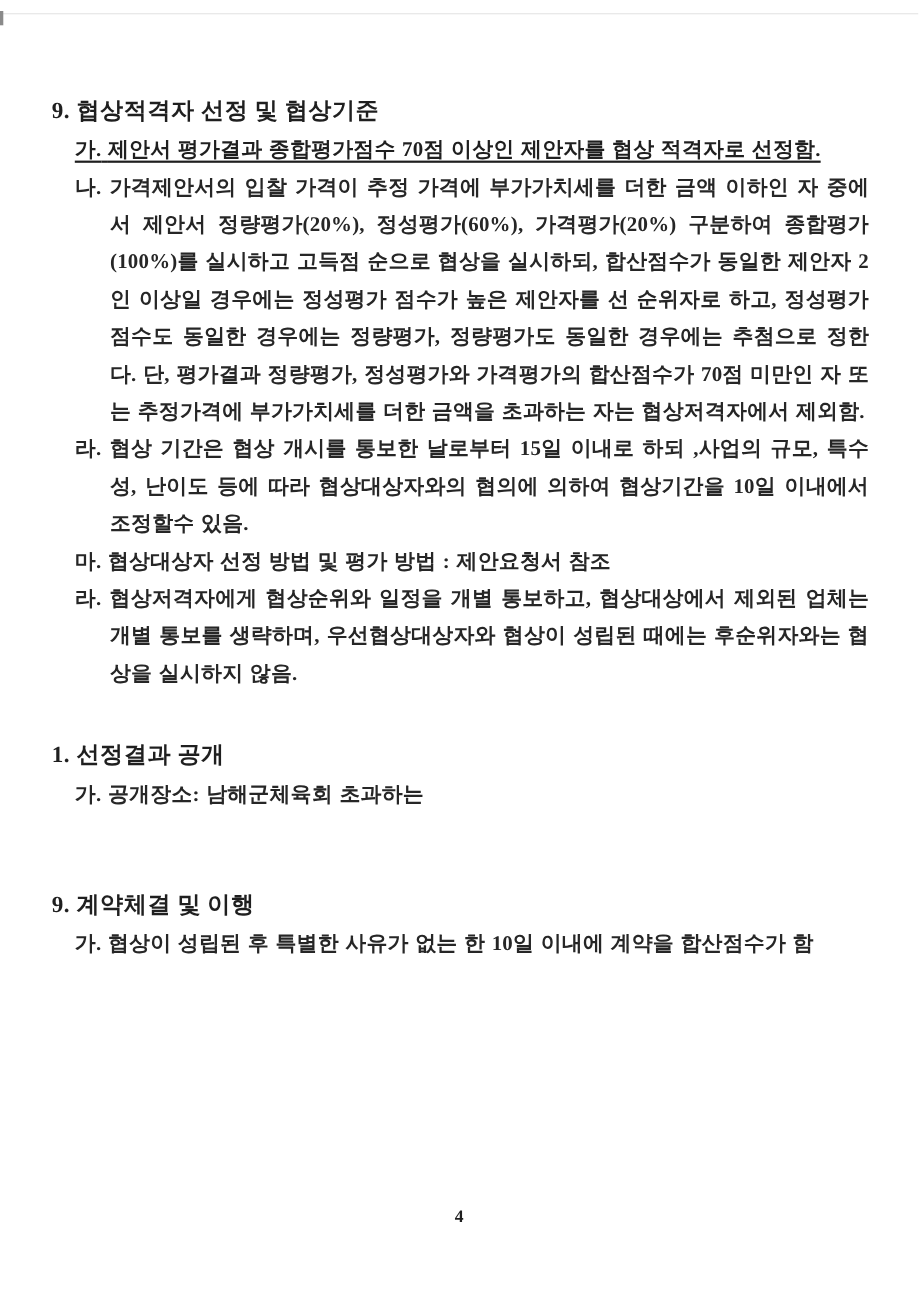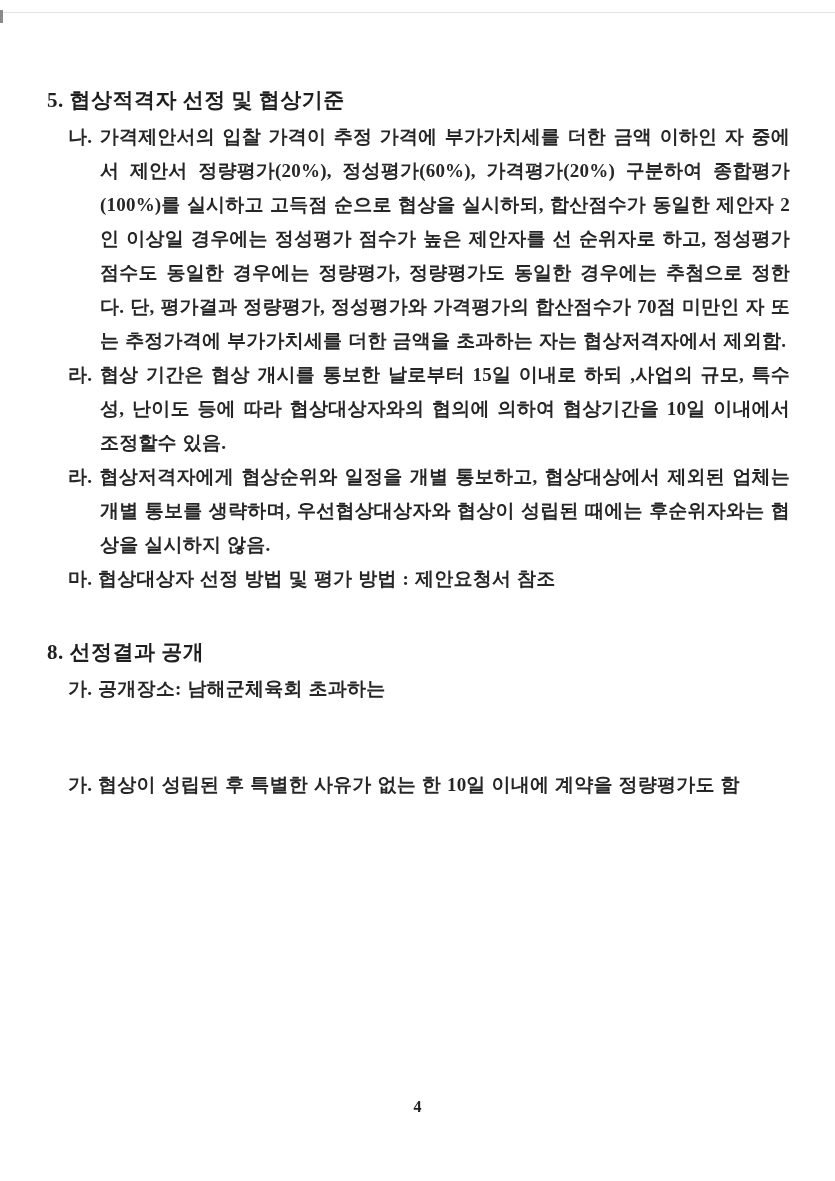--- a/index.html
+++ b/index.html
@@ -80,31 +80,33 @@
 </style>
 </head>
 <body>
 
 <div class="scan-line"></div>
 <div class="scan-tick"></div>
 
 <div class="page">
 
   <section id="section-7">
-    <h2 class="section-heading">5. 협상적격자 선정 및 협상기준</h2>
+    <h2 class="section-heading">9. 협상적격자 선정 및 협상기준</h2>
+    <p class="item emph"><span class="item-label">가.</span> <span>제안서 평가결과 종합평가점수 70점 이상인 제안자를 협상 적격자로 선정함.</span></p>
     <p class="item"><span class="item-label">나.</span> <span>가격제안서의 입찰 가격이 추정 가격에 부가가치세를 더한 금액 이하인 자 중에서 제안서 정량평가(20%), 정성평가(60%), 가격평가(20%) 구분하여 종합평가(100%)를 실시하고 고득점 순으로 협상을 실시하되, 합산점수가 동일한 제안자 2인 이상일 경우에는 정성평가 점수가 높은 제안자를 선 순위자로 하고, 정성평가 점수도 동일한 경우에는 정량평가, 정량평가도 동일한 경우에는 추첨으로 정한다. 단, 평가결과 정량평가, 정성평가와 가격평가의 합산점수가 70점 미만인 자 또는 추정가격에 부가가치세를 더한 금액을 초과하는 자는 협상저격자에서 제외함.</span></p>
     <p class="item"><span class="item-label">라.</span> <span>협상 기간은 협상 개시를 통보한 날로부터 15일 이내로 하되 ,사업의 규모, 특수성, 난이도 등에 따라 협상대상자와의 협의에 의하여 협상기간을 10일 이내에서 조정할수 있음.</span></p>
+    <p class="item"><span class="item-label">마.</span> <span>협상대상자 선정 방법 및 평가 방법 : 제안요청서 참조</span></p>
     <p class="item"><span class="item-label">라.</span> <span>협상저격자에게 협상순위와 일정을 개별 통보하고, 협상대상에서 제외된 업체는 개별 통보를 생략하며, 우선협상대상자와 협상이 성립된 때에는 후순위자와는 협상을 실시하지 않음.</span></p>
-    <p class="item"><span class="item-label">마.</span> <span>협상대상자 선정 방법 및 평가 방법 : 제안요청서 참조</span></p>
   </section>
 
   <section id="section-8">
-    <h2 class="section-heading">8. 선정결과 공개</h2>
+    <h2 class="section-heading">1. 선정결과 공개</h2>
     <p class="item"><span class="item-label">가.</span> <span>공개장소: 남해군체육회 초과하는</span></p>
   </section>
 
   <section id="section-9">
-    <p class="item"><span class="item-label">가.</span> <span>협상이 성립된 후 특별한 사유가 없는 한 10일 이내에 계약을 정량평가도 함</span></p>
+    <h2 class="section-heading">9. 계약체결 및 이행</h2>
+    <p class="item"><span class="item-label">가.</span> <span>협상이 성립된 후 특별한 사유가 없는 한 10일 이내에 계약을 합산점수가 함</span></p>
   </section>
 
 </div>
 
 <div class="page-number">4</div>
 
 </body></html>

